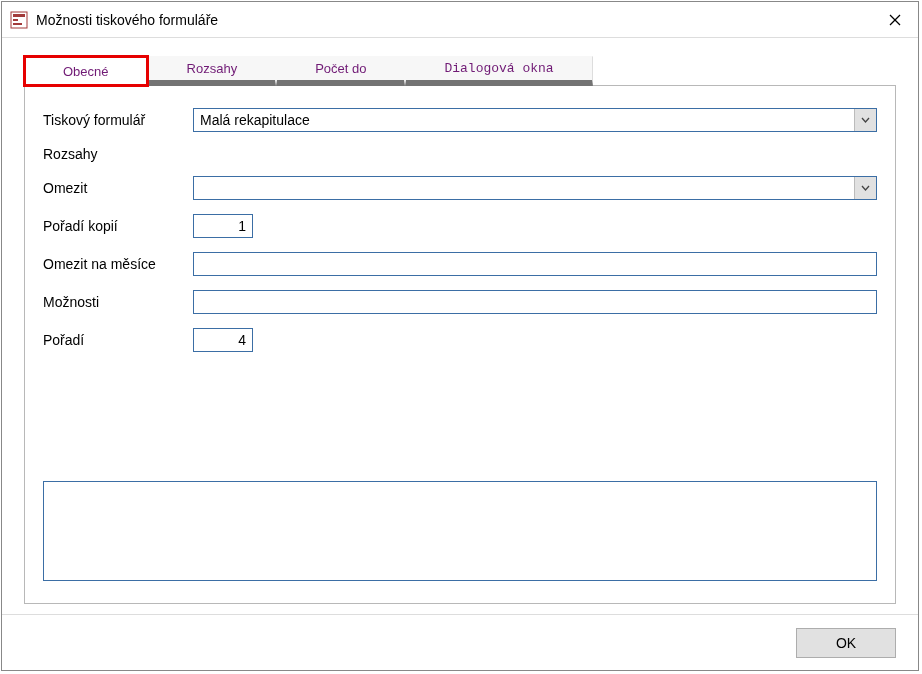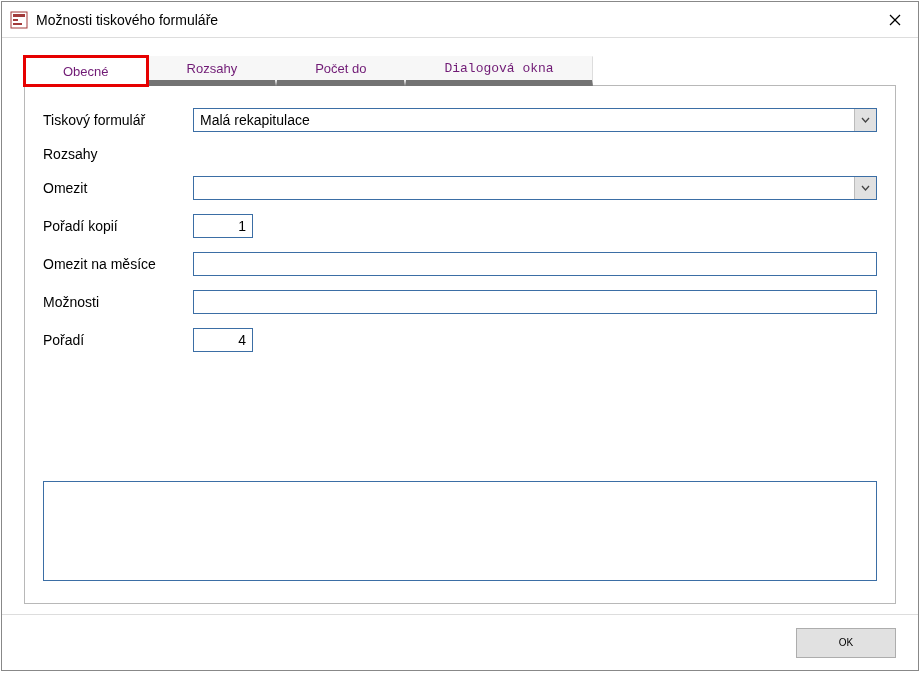--- a/index.html
+++ b/index.html
@@ -178,21 +178,21 @@
       justify-content: flex-end;
       padding: 0 22px;
       border-top: 1px solid #ddd;
       background: #fff;
     }
     .ok-btn {
       width: 100px;
       height: 30px;
       background: #e1e1e1;
       border: 1px solid #adadad;
-      font-size: 10px;
+      font-size: 14px;
       display: flex;
       align-items: center;
       justify-content: center;
       cursor: pointer;
     }
   </style>
 </head>
 <body>
 
 <div class="window">

